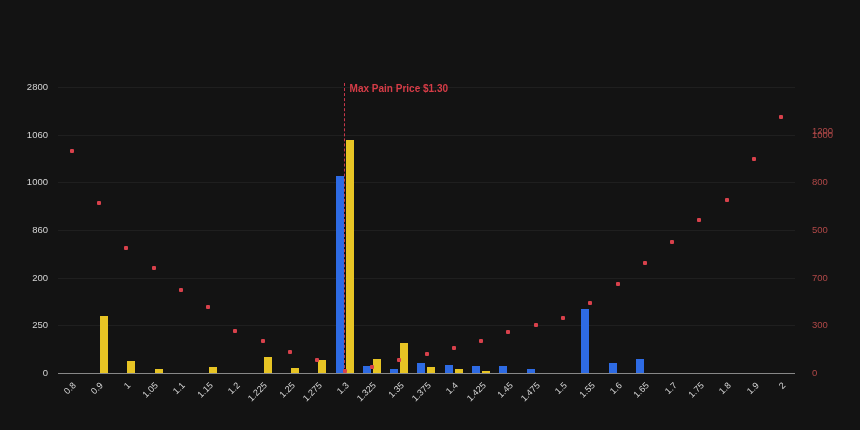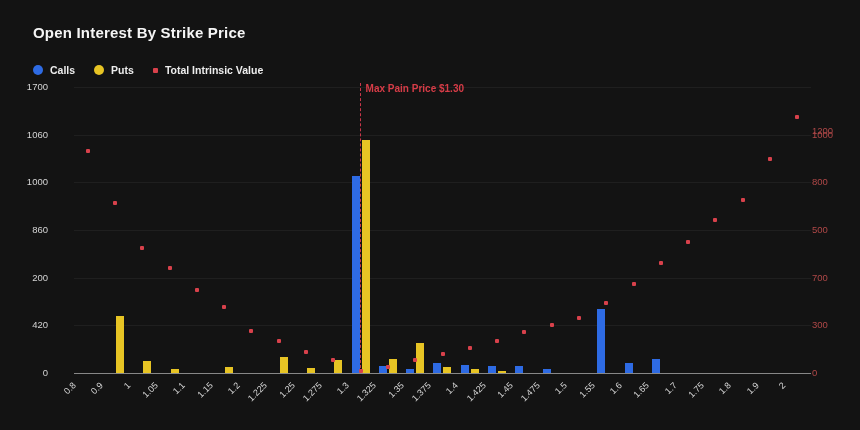--- a/index.html
+++ b/index.html
@@ -10,21 +10,21 @@
   }
   .title{
     position:absolute;left:33px;top:24px;font-size:15px;font-weight:bold;color:#f5f5f5;
     letter-spacing:.2px;
   }
   .legend{position:absolute;left:33px;top:62px;display:flex;align-items:center;gap:19px;height:16px;}
   .legend-item{display:flex;align-items:center;gap:7px;cursor:pointer;}
   .legend-item .lbl{font-size:10.5px;font-weight:bold;color:#ededed;}
   .swatch-circle{width:10px;height:10px;border-radius:50%;}
   .swatch-square{width:5px;height:5px;border-radius:1px;}
-  .plot{position:absolute;left:74px;top:87px;width:737px;height:286px;}
+  .plot{position:absolute;left:58px;top:87px;width:737px;height:286px;}
   .gridline{position:absolute;left:0;width:100%;height:1px;background:rgba(255,255,255,0.055);}
   .axisline{position:absolute;left:0;width:100%;height:1px;background:#878787;}
   .yaxis-left{position:absolute;left:0;top:87px;width:48px;height:286px;}
   .yaxis-right{position:absolute;left:812px;top:87px;width:44px;height:286px;}
   .ytick{position:absolute;font-size:9.5px;color:#d4d4d4;line-height:10px;}
   .yaxis-left .ytick{right:0;text-align:right;}
   .yaxis-right .ytick{left:0;text-align:left;color:#b04848;}
   .xaxis{position:absolute;left:58px;top:373px;width:737px;height:52px;}
   .xtick{
     position:absolute;top:8px;font-size:9px;color:#d6d6d6;white-space:nowrap;
@@ -33,45 +33,30 @@
   .bar-group{position:absolute;bottom:0;height:100%;display:flex;align-items:flex-end;justify-content:center;gap:2px;z-index:2;}
   .bar{width:8px;}
   .dot{position:absolute;width:4px;height:4px;border-radius:1px;z-index:3;}
   .maxpain-line{position:absolute;width:0;border-left:1.5px dashed #c9374a;z-index:1;}
   .maxpain-label{position:absolute;font-size:10px;font-weight:bold;color:#d63c47;white-space:nowrap;z-index:4;}
 </style>
 </head>
 <body>
 
 <div class="card">
-  <div class="title">Open Interest By Strike Price</div>
-
-  <div class="legend">
-    <div class="legend-item">
-      <span class="swatch-circle" style="background: rgb(46, 107, 228);"></span>
-      <span class="lbl">Calls</span>
-    </div>
-    <div class="legend-item">
-      <span class="swatch-circle" style="background: rgb(231, 196, 36);"></span>
-      <span class="lbl">Puts</span>
-    </div>
-    <div class="legend-item">
-      <span class="swatch-square" style="background: rgb(216, 65, 75);"></span>
-      <span class="lbl">Total Intrinsic Value</span>
-    </div>
-  </div>
+
 
   <div class="yaxis-left">
       <div class="ytick" style="top: 281px;">0</div>
-      <div class="ytick" style="top: 233.333px;">420</div>
+      <div class="ytick" style="top: 233.333px;">250</div>
       <div class="ytick" style="top: 185.667px;">200</div>
       <div class="ytick" style="top: 138px;">860</div>
       <div class="ytick" style="top: 90.3333px;">1000</div>
       <div class="ytick" style="top: 42.6667px;">1060</div>
-      <div class="ytick" style="top: -5px;">1700</div>
+      <div class="ytick" style="top: -5px;">2800</div>
     </div>
   <div class="plot">
       <div class="axisline" style="top: 286px;"></div>
       <div class="gridline" style="top: 238.333px;"></div>
       <div class="gridline" style="top: 190.667px;"></div>
       <div class="gridline" style="top: 143px;"></div>
       <div class="gridline" style="top: 95.3333px;"></div>
       <div class="gridline" style="top: 47.6667px;"></div>
       <div class="gridline" style="top: 0px;"></div>
       <div class="bar-group" style="left: 0px; width: 27.2963px;">

